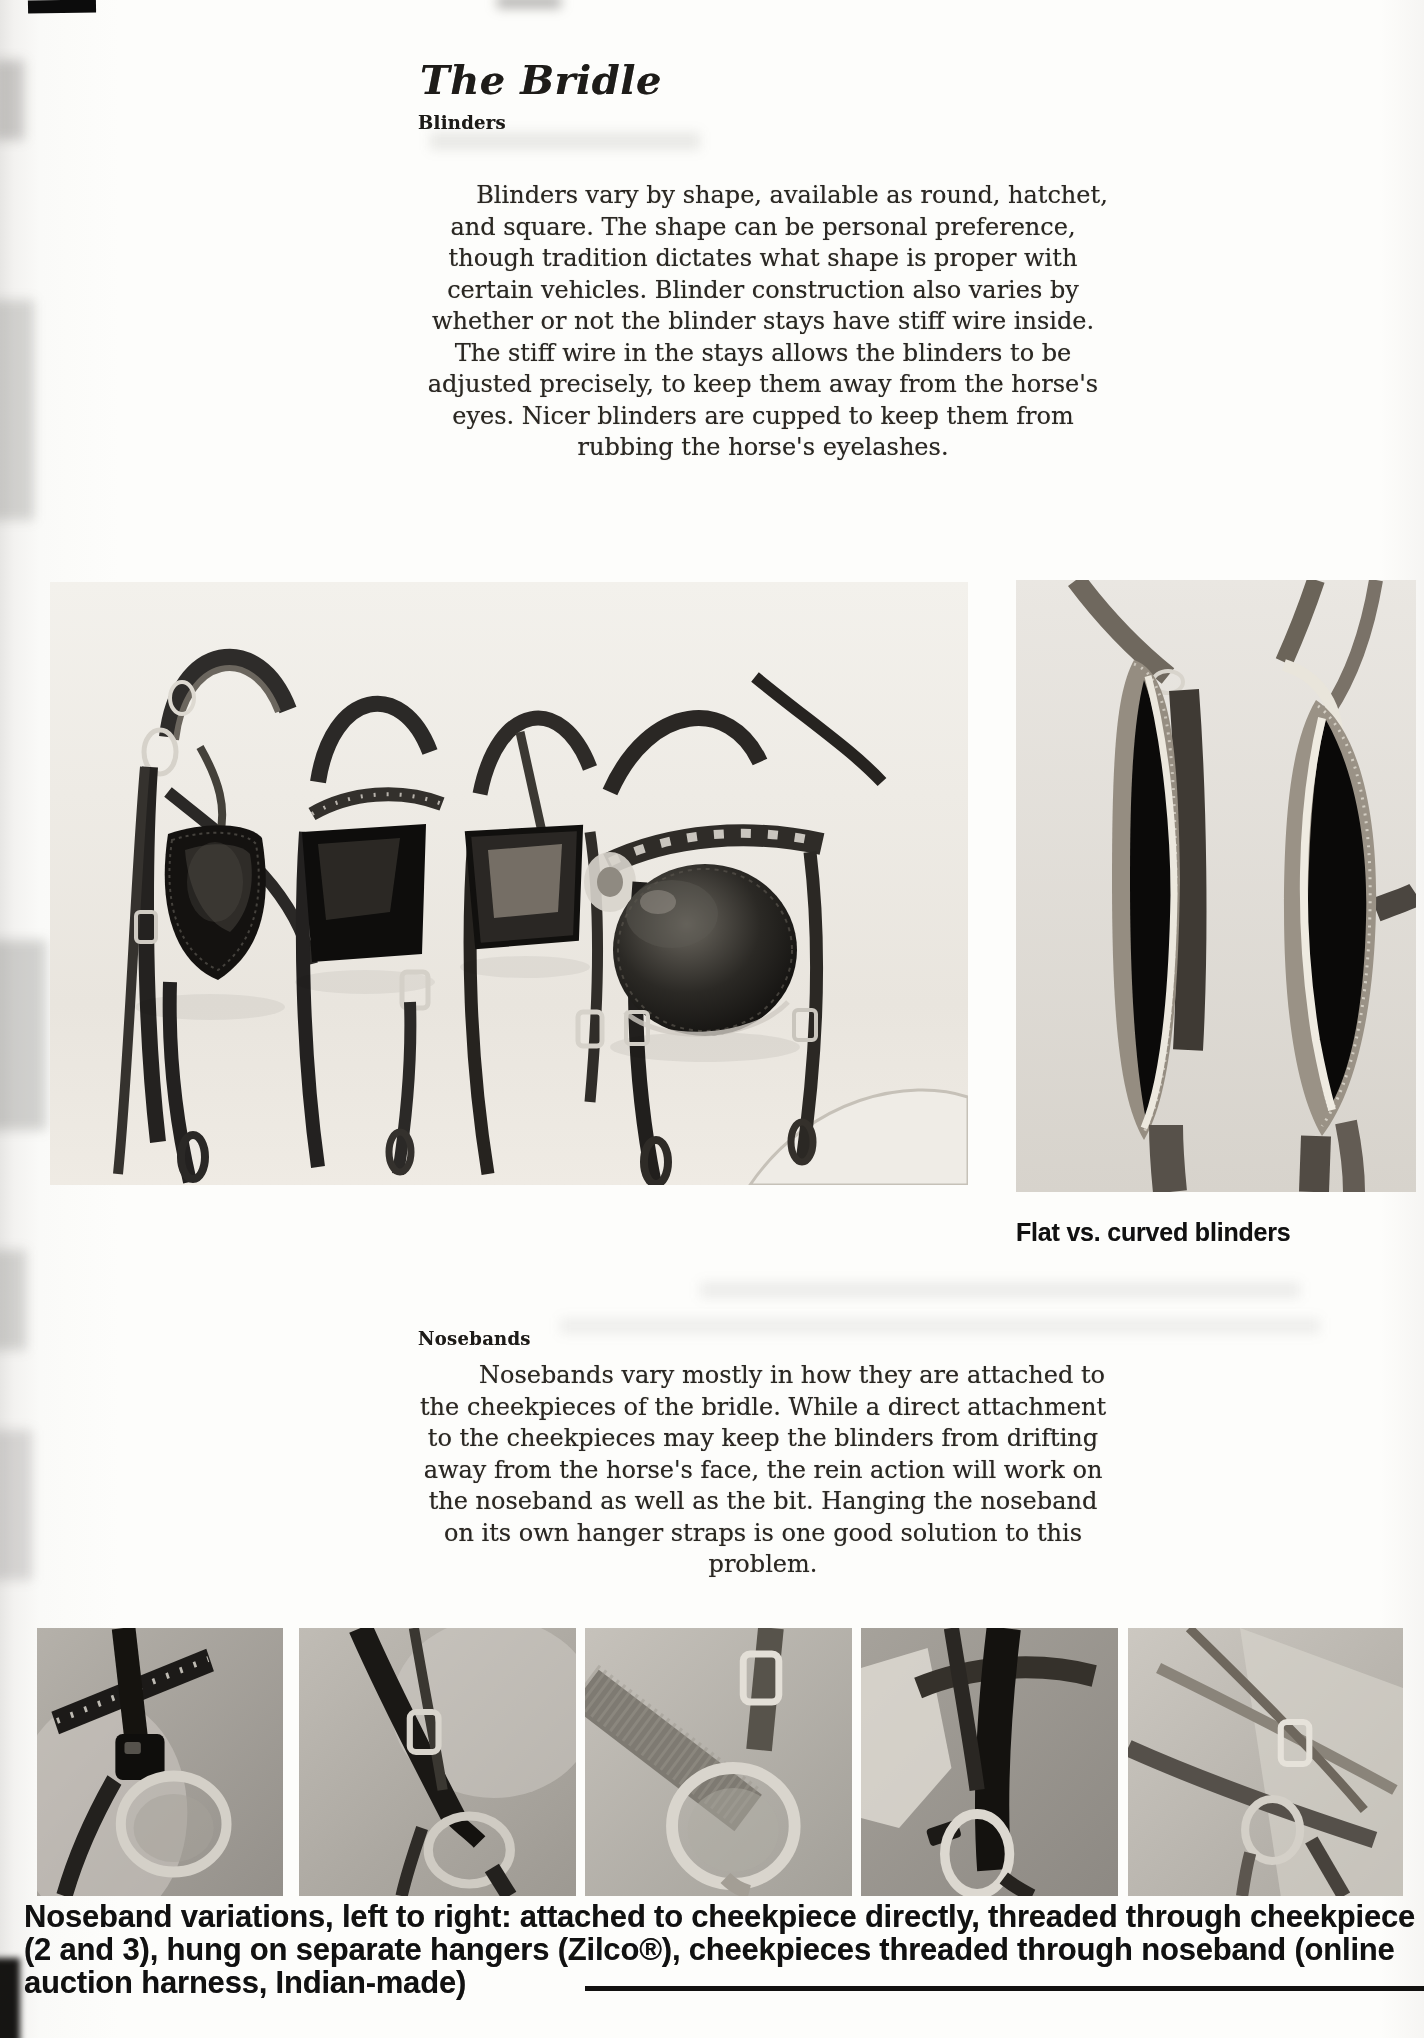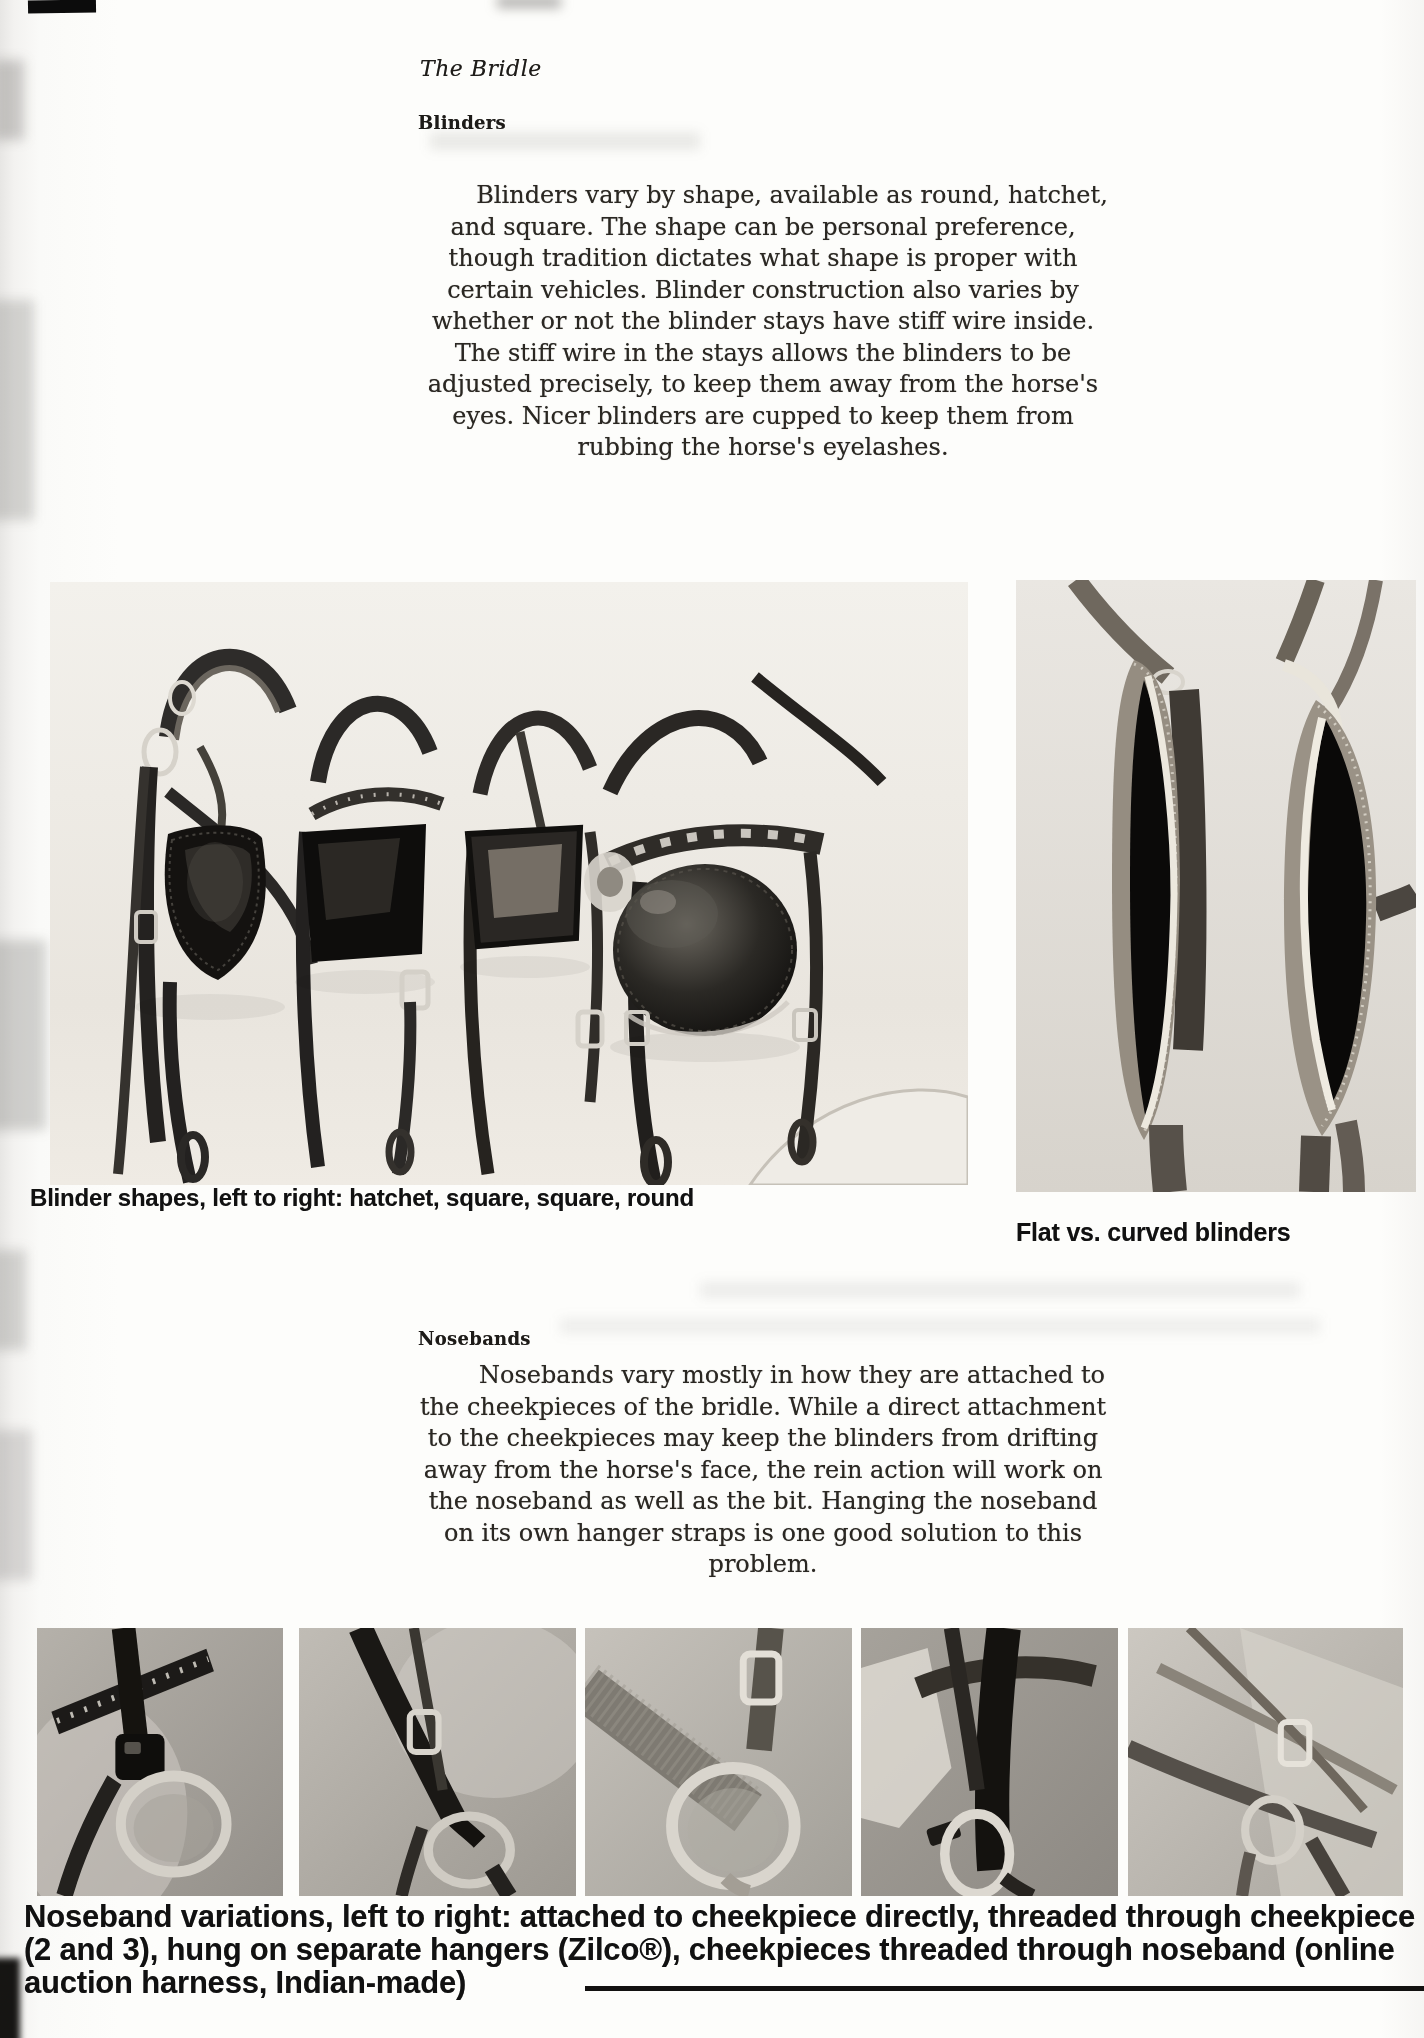--- a/index.html
+++ b/index.html
@@ -6,21 +6,21 @@
   .page{
     position:relative;width:1424px;height:2038px;overflow:hidden;
     background:
       linear-gradient(90deg, #e7e6e4 0px, #f3f2f0 14px, #fafaf8 40px, #fdfdfb 120px, #fdfdfb 1380px, #f6f5f3 1424px);
     font-family:"DejaVu Serif", serif;
     color:#26231f;
   }
   .abs{position:absolute;}
   
   .page-title{
-    left:420px;top:56px;font-size:22px;font-style:italic;font-weight:400;
+    left:420px;top:56px;font-size:40px;font-style:italic;font-weight:700;
     letter-spacing:0.5px;color:#1e1c19;text-shadow:0 0 0.6px rgba(30,28,25,.55);
   }
   .section-heading{
     font-size:18px;font-weight:700;color:#1d1b18;letter-spacing:0.3px;
     text-shadow:0 0 0.6px rgba(30,28,25,.5);
   }
   .body-para{
     width:706px;font-size:24px;line-height:31.5px;text-indent:58px;
     color:#2a2722;text-align:center;text-shadow:0 0 0.7px rgba(40,37,32,.55);margin-top:12px;
   }
@@ -180,21 +180,20 @@
         <path d="M300,120 C345,150 362,240 360,330 C358,430 340,512 306,556 C280,512 268,430 268,330 C268,230 276,160 300,120 Z" fill="#9a9286"></path>
         <path d="M302,126 C342,156 356,240 354,330 C352,426 336,504 306,546" stroke="#ddd8ce" stroke-width="3" stroke-dasharray="2 6" fill="none" opacity="0.85"></path>
         <path d="M310,140 C344,200 352,280 350,340 C348,430 334,496 312,530 C296,470 290,390 292,320 C294,230 300,175 310,140 Z" fill="#0a0908"></path>
         <path d="M306,138 C284,230 282,350 300,460 C306,492 312,516 316,530" stroke="#efebe1" stroke-width="8" fill="none"></path>
         <path d="M300,556 L298,612" stroke="#514b44" stroke-width="30" fill="none"></path>
         <path d="M330,542 C336,572 338,596 338,612" stroke="#635c54" stroke-width="22" fill="none"></path>
       </g>
     </svg>
   </div>
 
-  <div class="abs caption cap-main">Blinder shapes, left to right: hatchet, square, square, round</div>
   <div class="abs caption cap-right">Flat vs. curved blinders</div>
 
   <div class="abs section-heading" style="left:418px;top:1328px;">Nosebands</div>
   <div class="abs body-para" style="left:410px;top:1348px;">Nosebands vary mostly in how they are attached to the cheekpieces of the bridle. While a direct attachment to the cheekpieces may keep the blinders from drifting away from the horse's face, the rein action will work on the noseband as well as the bit. Hanging the noseband on its own hanger straps is one good solution to this problem.</div>
 
   <div class="abs photo" style="left:37px;top:1628px;width:246px;height:268px;">
     <svg width="246" height="268" viewBox="0 0 270 268" preserveAspectRatio="none">
       <defs>
           <linearGradient id="b1" x1="0" y1="0" x2="1" y2="1">
             <stop offset="0" stop-color="#b5b1aa"></stop>

